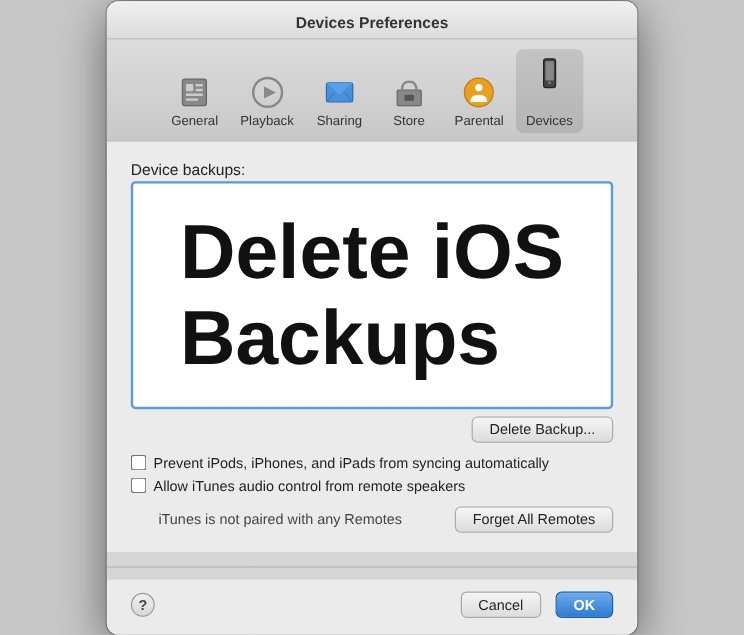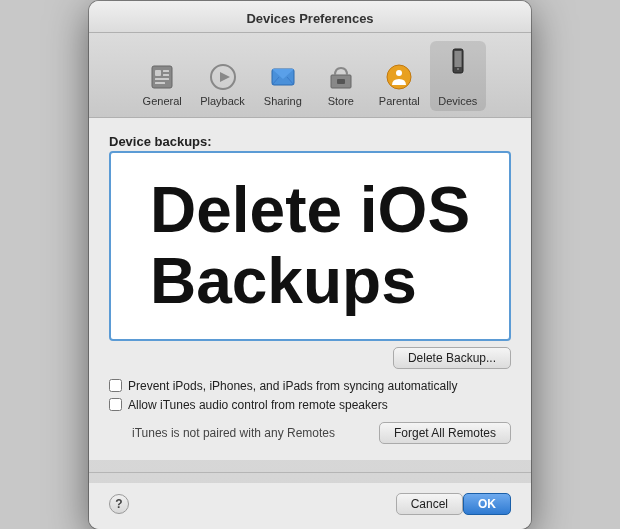--- a/index.html
+++ b/index.html
@@ -74,21 +74,21 @@
       white-space: nowrap;
     }
 
     .content {
       padding: 16px 20px;
       background: #ebebeb;
     }
 
     .section-label {
       font-size: 13px;
-      font-weight: bold;
+      font-weight: normal;
       color: #222;
       margin-bottom: 2px;
     }
 
     .backup-list {
       border: 2px solid #5b9bd5;
       border-radius: 4px;
       background: white;
       height: 190px;
       display: flex;
@@ -187,21 +187,21 @@
       align-items: center;
       justify-content: center;
       font-size: 12px;
       font-weight: bold;
       color: #444;
       cursor: pointer;
     }
 
     .footer-buttons {
       display: flex;
-      gap: 0;
+      gap: 12px;
     }
 
     
     .icon svg {
       width: 28px;
       height: 28px;
     }
   </style>
 </head>
 <body>

